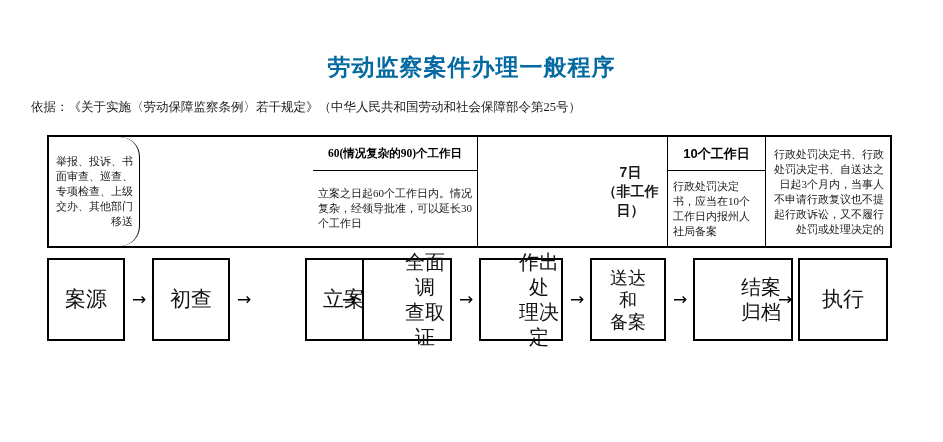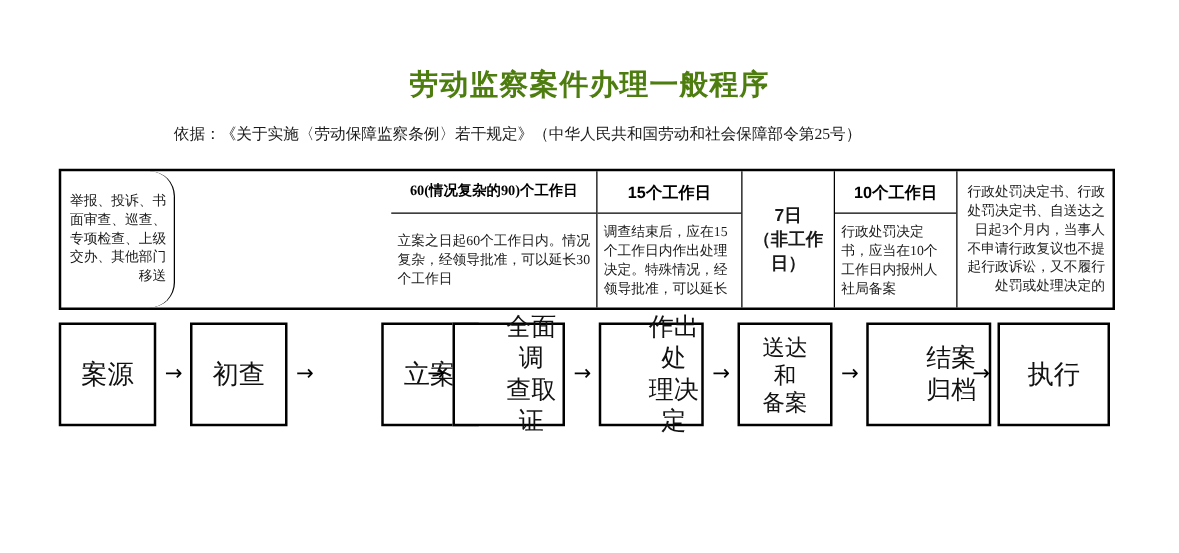--- a/index.html
+++ b/index.html
@@ -13,28 +13,28 @@
   }
   #page{position:relative;width:943px;height:442px;}
 
   .title{
     position:absolute;left:0;top:52px;width:943px;
     text-align:center;
     font-family:"Liberation Sans","DejaVu Sans",sans-serif;
     font-weight:bold;
     font-size:23px;
     letter-spacing:1px;
-    color:#4d7c0f;
+    color:#0369a1;
   }
   .subtitle{
     position:absolute;left:0;top:99px;width:828px;
-    text-align:center;
     font-size:12.5px;
     color:#1a1a1a;
     font-family:"Liberation Serif","DejaVu Serif",serif;
+    padding-left:31px;
   }
 
   
   .table-wrap{
     position:absolute;
     left:47px;top:135px;
     width:845px;height:113px;
     border:2px solid #000;
     box-sizing:border-box;
   }
@@ -131,24 +131,20 @@
     <div class="tcol" style="left:0px;width:91px;border-radius:20px;">
       <div class="full">举报、投诉、书面审查、巡查、专项检查、上级交办、其他部门移送</div>
     </div>
 
 
     <div class="tcol" style="left:264px;width:165px;">
       <div class="cap small">60(情况复杂的90)个工作日</div>
       <div class="body">立案之日起60个工作日内。情况复杂，经领导批准，可以延长30个工作日</div>
     </div>
 
-    <div class="tcol" style="left:429px;width:116px;">
-      <div class="cap">15个工作日</div>
-      <div class="body">调查结束后，应在15个工作日内作出处理决定。特殊情况，经领导批准，可以延长</div>
-    </div>
 
     <div class="tcol" style="left:545px;width:74px;">
       <div class="full midbold" style="white-space:pre-line;">7日
 （非工作日）</div>
     </div>
 
     <div class="tcol" style="left:619px;width:98px;">
       <div class="cap">10个工作日</div>
       <div class="body">行政处罚决定书，应当在10个工作日内报州人社局备案</div>
     </div>

